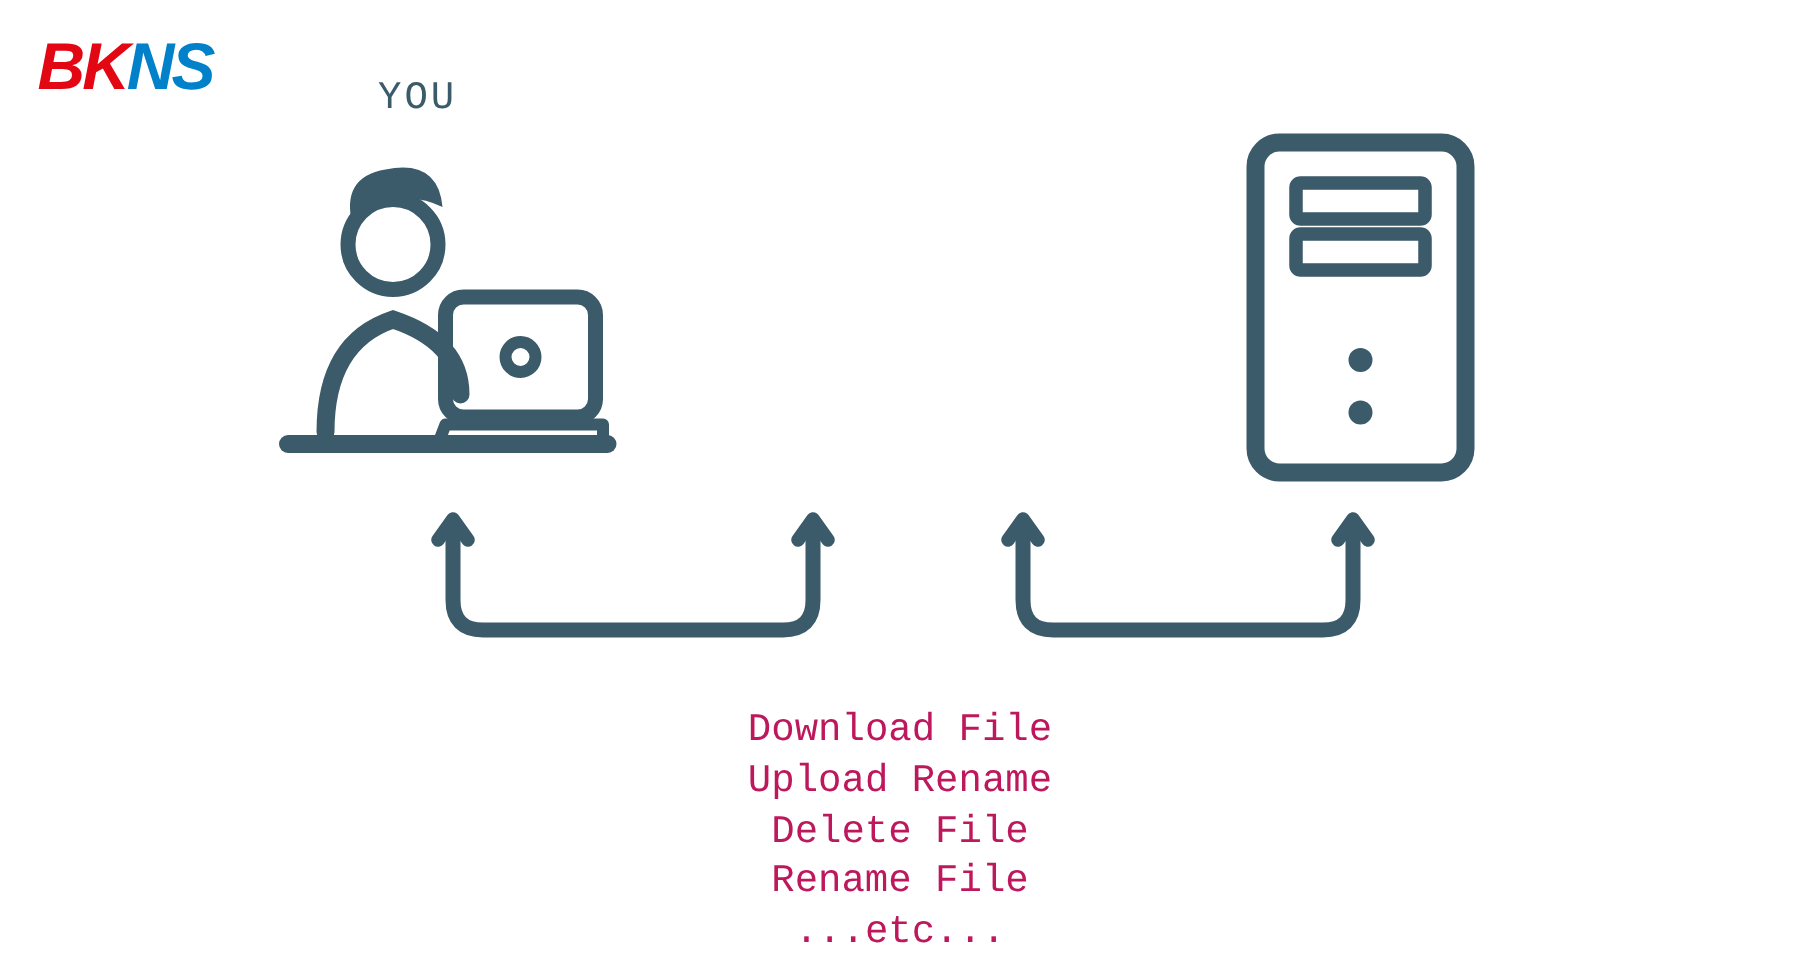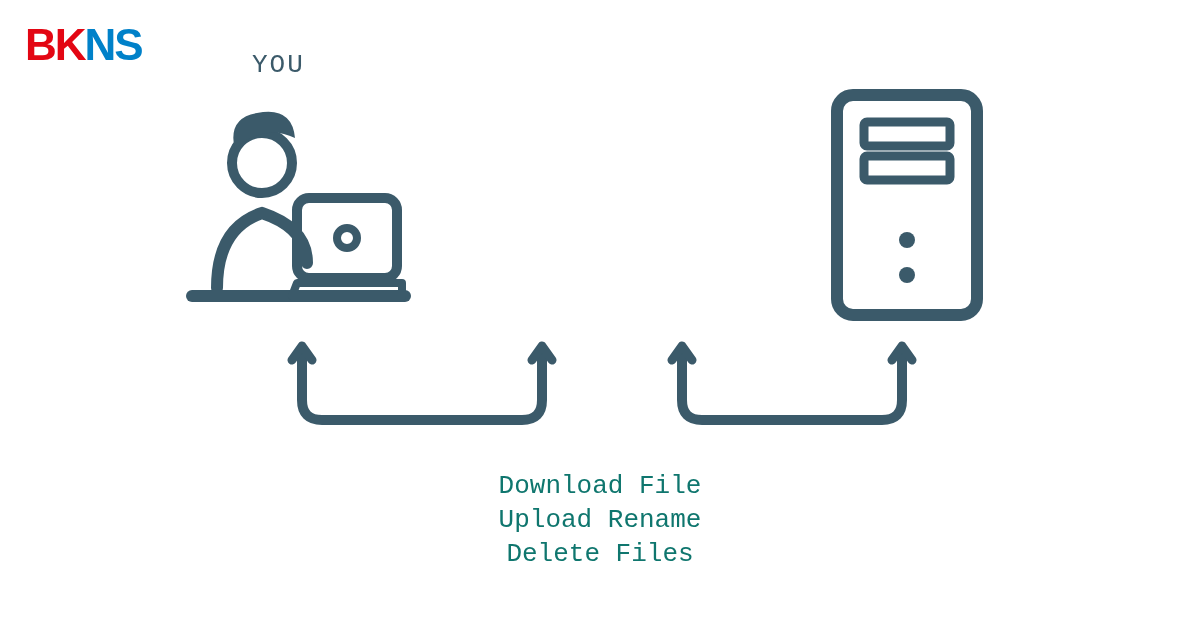--- a/index.html
+++ b/index.html
@@ -9,20 +9,21 @@
       background: #ffffff;
       position: relative;
       font-family: Arial, sans-serif;
     }
     .logo {
       position: absolute;
       top: 20px;
       left: 25px;
       font-size: 44px;
       font-weight: 900;
+      font-style: italic;
       letter-spacing: -2px;
     }
     .logo .red { color: #e30613; }
     .logo .blue { color: #0081c9; }
     
     .diagram {
       position: absolute;
       top: 40px;
       left: 12px;
       width: 1200px;
@@ -61,21 +62,21 @@
     }
     
     .operations {
       position: absolute;
       top: 470px;
       left: 0;
       width: 1200px;
       text-align: center;
       font-family: 'Courier New', monospace;
       font-size: 26px;
-      color: #0f766e;
+      color: #be185d;
       line-height: 1.3;
     }
     .op-line { display: block; }
   </style>
 </head>
 <body>
 
 <div class="logo">
   <span class="red">BK</span><span class="blue">NS</span>
 </div>
@@ -130,14 +131,16 @@
       <use href="#arrowhead" x="490" y="6"></use>
       <use href="#arrowhead" x="710" y="6"></use>
     </svg>
   </div>
 
 </div>
 
 <div class="operations">
   <span class="op-line">Download File</span>
   <span class="op-line">Upload Rename</span>
-  <span class="op-line">Delete Files</span>
+  <span class="op-line">Delete File</span>
+  <span class="op-line">Rename File</span>
+  <span class="op-line">...etc...</span>
 </div>
 
 </body></html>

